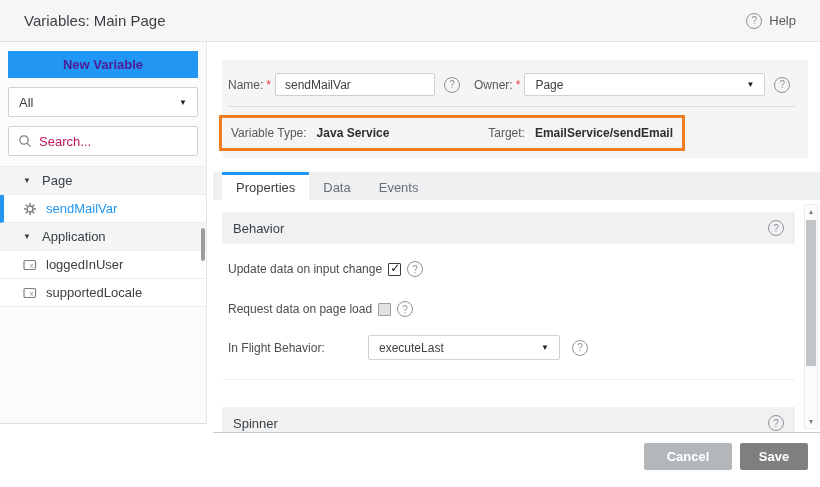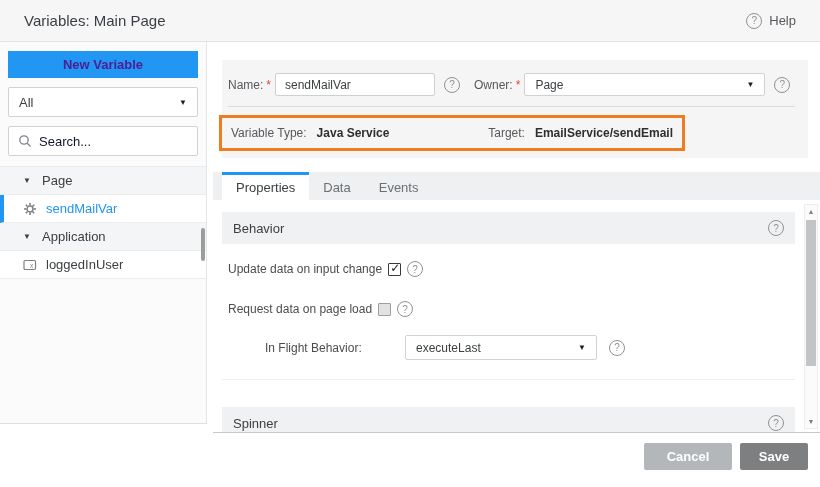--- a/index.html
+++ b/index.html
@@ -22,21 +22,21 @@
   .side-controls { padding:9px 8px 3px; }
   .btn-newvar { display:block; width:100%; height:27px; background:#2196f3; color:#4c1d95; font-weight:bold;
                 font-size:13px; border:none; border-radius:0; margin-bottom:9px; cursor:pointer;
                 font-family:inherit; }
   .sel { height:30px; background:#fff; border:1px solid #d2d2d2; border-radius:2px; display:flex;
          align-items:center; padding:0 10px; font-size:13px; color:#3c4043; cursor:pointer; }
   .side .sel { margin-bottom:9px; }
   .sel .arrow { margin-left:auto; font-size:8px; color:#1b1b1b; }
   .search-box { height:30px; background:#fff; border:1px solid #d2d2d2; border-radius:2px; display:flex;
                 align-items:center; padding:0 9px; gap:7px; }
-  .search-ph { font-size:13px; color:#0f172a; }
+  .search-ph { font-size:13px; color:#be185d; }
   .tree { list-style:none; margin-top:7px; border-top:1px solid #ececec; }
   .trow { height:28px; display:flex; align-items:center; gap:9px; padding-left:23px;
           border-bottom:1px solid #ececec; font-size:13px; color:#3c4043; background:#fff; cursor:pointer; }
   .trow.group { background:#f4f5f6; }
   .caret { font-size:8px; color:#3c4043; width:10px; }
   .trow.selected { border-left:4px solid #2196f3; padding-left:19px; color:#2196f3; }
   .vicon { display:inline-flex; flex:none; }
   .sb-thumb { position:absolute; right:1px; top:186px; width:4px; height:33px; background:#9c9c9c; border-radius:2px; }
   
   .main { position:absolute; left:213px; top:42px; width:607px; height:391px; background:#fff; }
@@ -68,21 +68,21 @@
   .behavior .sec-head { margin-top:12px; }
   .spinner .sec-head { margin-top:27px; }
   .sec-body { padding-left:6px; font-size:12px; color:#4a4d50; }
   .behavior .sec-body { border-bottom:1px solid #efefef; padding-bottom:19px; }
   .crow { display:flex; align-items:center; gap:6px; margin-top:17px; }
   .cbox { width:13px; height:13px; border:1px solid #9e9e9e; background:#e2e2e2; border-radius:1px;
           position:relative; flex:none; cursor:pointer; }
   .cbox.checked { background:#fff; border-color:#3a3a3a; }
   .cbox.checked::after { content:"\2713"; position:absolute; top:-3px; left:1px; font-size:12px;
                          font-weight:bold; color:#151515; }
-  .frow { display:flex; align-items:center; margin-top:18px;margin-left:37px; }
+  .frow { display:flex; align-items:center; margin-top:18px; }
   .flabel { width:140px; }
   .fsel { width:192px; height:25px; font-size:12px; }
   .frow .qmark { margin-left:12px; }
   
   .vsb { position:absolute; right:2px; top:4px; width:14px; height:225px; background:#fbfbfb; border:1px solid #ededed; }
   .vsb .arr { position:absolute; left:0; right:0; text-align:center; font-size:7px; color:#7f7f7f; }
   .vsb .arr.up { top:3px; } .vsb .arr.dn { bottom:3px; }
   .vsb-thumb { position:absolute; left:1px; right:1px; top:15px; height:146px; background:#c2c5c7; }
   
   .ftr { position:absolute; left:0; bottom:0; right:0; height:54px; background:#fff;
@@ -149,20 +149,29 @@
         <span>Application</span>
       </li>
       <li class="trow item">
         <span class="vicon">
           <svg width="14" height="14" viewBox="0 0 14 14">
             <rect x="1" y="2.5" width="11.5" height="9" rx="1.2" fill="none" stroke="#7c7f83" stroke-width="1.2"></rect>
             <text x="8.6" y="10.4" font-size="6.5" fill="#7c7f83" text-anchor="middle" font-family="Liberation Sans, sans-serif">x</text>
           </svg>
         </span>
         <span>loggedInUser</span>
+      </li>
+      <li class="trow item">
+        <span class="vicon">
+          <svg width="14" height="14" viewBox="0 0 14 14">
+            <rect x="1" y="2.5" width="11.5" height="9" rx="1.2" fill="none" stroke="#7c7f83" stroke-width="1.2"></rect>
+            <text x="8.6" y="10.4" font-size="6.5" fill="#7c7f83" text-anchor="middle" font-family="Liberation Sans, sans-serif">x</text>
+          </svg>
+        </span>
+        <span>supportedLocale</span>
       </li>
     </ul>
     <div class="sb-thumb"></div>
   </div>
 
   <div class="main">
 
     <div class="panel">
       <div class="row1">
         <span>Name:</span>

